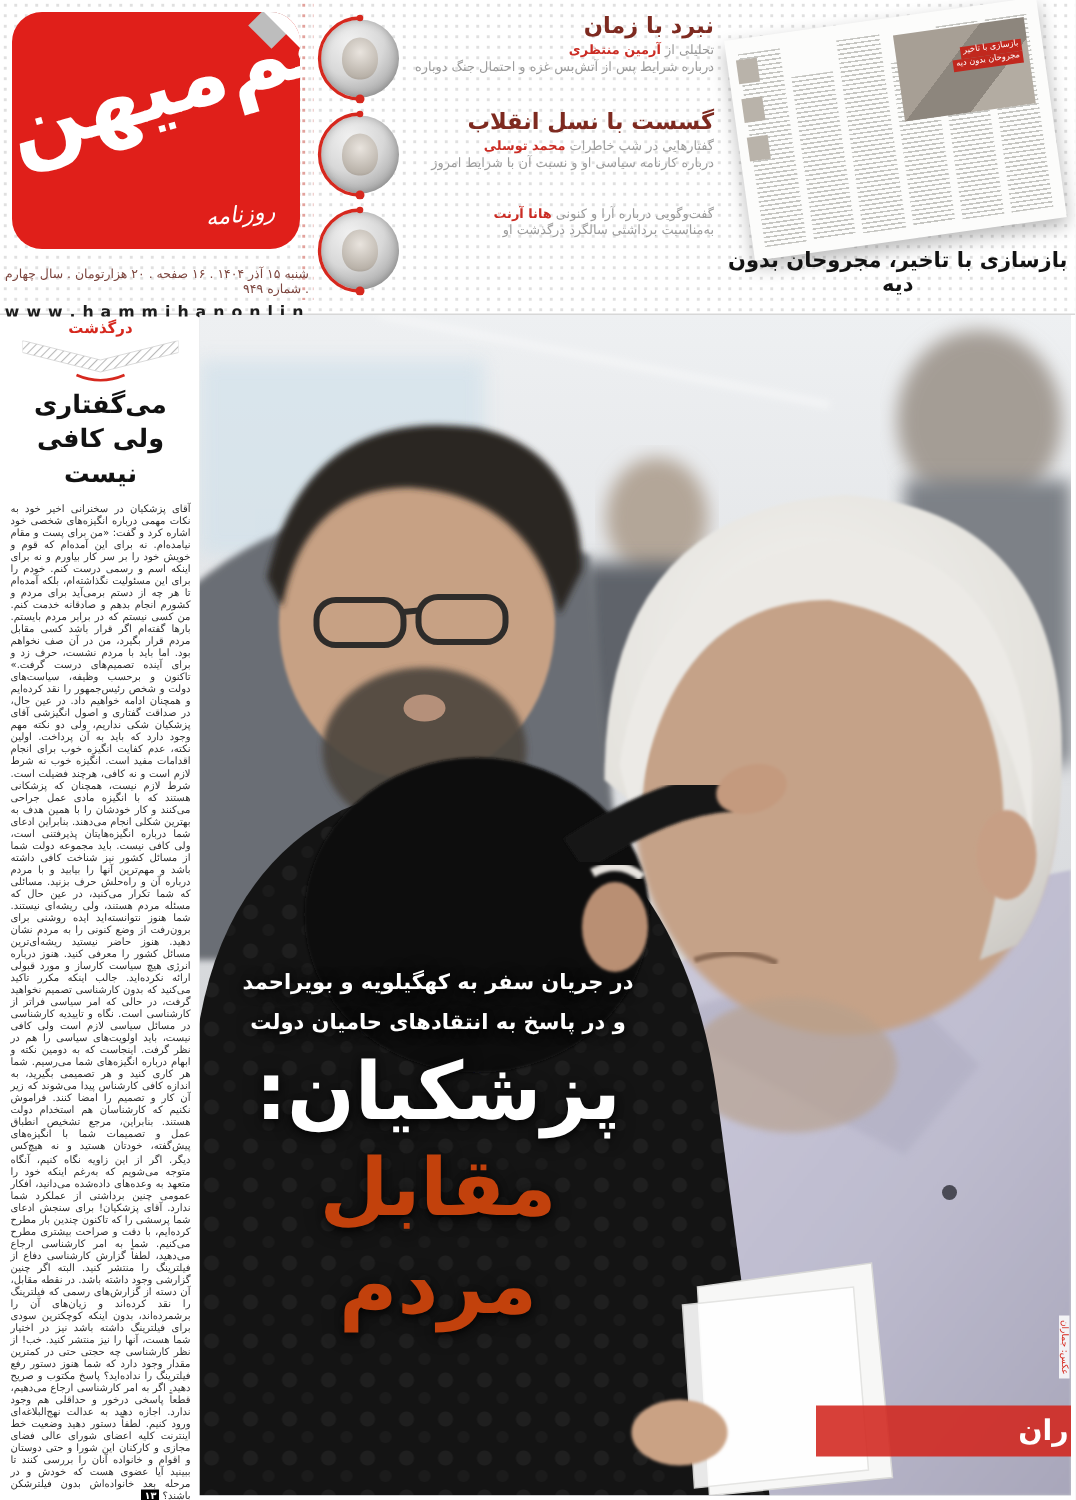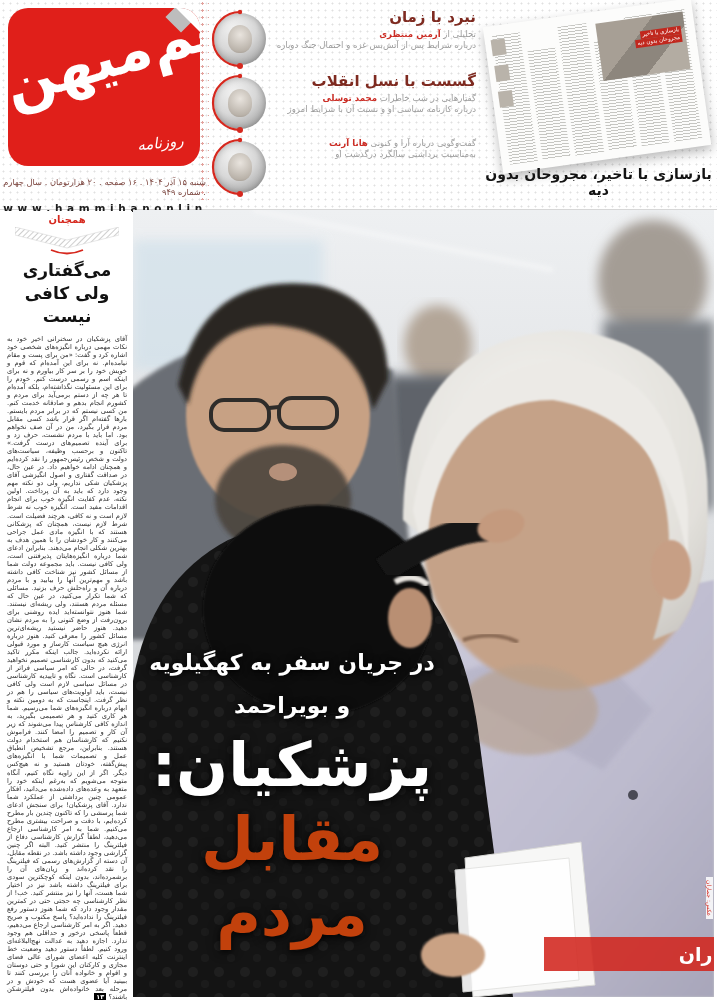--- a/index.html
+++ b/index.html
@@ -54,22 +54,22 @@
   .ed-label { text-align:center; color:#d6281e; font-size:10px; font-weight:bold; direction:rtl; }
   .ed-ribbon { display:block; margin:2px auto 0 auto; }
   .ed-title { text-align:center; font-size:17px; font-weight:900; color:#121212; line-height:1.35; direction:rtl; margin-top:2px; }
   .ed-body { margin-top:7px; font-size:6.7px; line-height:1.2; text-align:justify; direction:rtl; color:#2e2e2e; }
   .page-ref { display:inline-block; background:#000; color:#fff; font-size:6.5px; font-weight:bold; padding:0 2px; line-height:1.3; }
 
   
   .photo { position:absolute; left:133px; top:210px; width:581px; height:787px; overflow:hidden; background:#d9dbdd; }
   .photo svg.scene { position:absolute; left:0; top:0; }
   .overlay { position:absolute; left:6px; top:432px; width:306px; text-align:center; direction:rtl; }
-  .kicker { color:#fff; font-size:22px; font-weight:bold; line-height:1.95; text-shadow:0 1px 4px rgba(0,0,0,.85), 0 0 10px rgba(0,0,0,.5); }
-  .big-title { font-weight:900; font-size:61px; line-height:1.22; letter-spacing:-1px; text-shadow:0 2px 6px rgba(0,0,0,.75), 0 0 14px rgba(0,0,0,.4); }
+  .kicker { color:#fff; font-size:14px; font-weight:bold; line-height:1.95; text-shadow:0 1px 4px rgba(0,0,0,.85), 0 0 10px rgba(0,0,0,.5); }
+  .big-title { font-weight:900; font-size:53px; line-height:1.22; letter-spacing:-1px; text-shadow:0 2px 6px rgba(0,0,0,.75), 0 0 14px rgba(0,0,0,.4); }
   .bt-1, .bt-3 { color:#ffffff; }
   .bt-2 { color:#c2410c; }
   .watermark { position:absolute; right:-42px; bottom:26px; width:212px; height:34px; background:rgba(210,38,30,.88); color:#fff; font-size:19px; font-weight:bold; direction:rtl; text-align:right; line-height:34px; padding-right:10px; letter-spacing:2px; }
   .credit { position:absolute; right:1px; bottom:78px; writing-mode:vertical-rl; font-size:6px; color:#d6281e; background:rgba(255,255,255,.85); padding:3px 0; direction:rtl; }
 </style>
 </head>
 <body>
 
 <div class="page">
 
@@ -161,21 +161,21 @@
         </div>
         <div class="thumb-photo"></div>
         <div class="thumb-red1">بازسازی با تاخیر</div>
         <div class="thumb-red2">مجروحان بدون دیه</div>
       </div>
       <div class="preview-headline">بازسازی با تاخیر، مجروحان بدون دیه</div>
     </div>
   </header>
 
   <aside class="editorial">
-    <div class="ed-label">همچنان</div>
+    <div class="ed-label">درگذشت</div>
     <svg class="ed-ribbon" width="104" height="30" viewBox="0 0 104 30">
       <defs>
         <pattern id="hatch" width="4" height="4" patternUnits="userSpaceOnUse" patternTransform="rotate(45)">
           <rect width="4" height="4" fill="#ffffff"></rect>
             <line x1="0" y1="0" x2="0" y2="4" stroke="#b9b9b9" stroke-width="1.4"></line>
         </pattern>
       </defs>
       <polygon points="0,0 52,13 104,0 104,8 52,21 0,8" fill="url(#hatch)" stroke="#cfcfcf" stroke-width="0.5"></polygon>
       <path d="M36,23 Q52,30 68,23" fill="none" stroke="#d6281e" stroke-width="1.8"></path>
     </svg>
@@ -265,20 +265,21 @@
       <polygon points="332,648 448,632 462,775 340,787" fill="#f7f7f6" stroke="#d8d8d6" stroke-width="1"></polygon>
       <polygon points="322,660 436,648 446,770 330,782" fill="#ffffff" stroke="#e2e2e0" stroke-width="1" opacity="0.9"></polygon>
       <ellipse cx="320" cy="745" rx="32" ry="22" fill="#caa284" filter="url(#b3)"></ellipse>
 
       <rect x="0" y="0" width="581" height="787" fill="none"></rect>
     </svg>
 
     <div class="overlay">
       <div class="kicker">
         <span>در جریان سفر به کهگیلویه و بویراحمد</span><br>
+        <span>و در پاسخ به انتقادهای حامیان دولت</span>
       </div>
       <div class="big-title">
         <span class="bt-1">پزشکیان:</span><br>
         <span class="bt-2">مقابل مردم</span><br>
       </div>
     </div>
 
     <div class="watermark">جماران</div>
     <div class="credit">عکس: جماران</div>
   </div>

